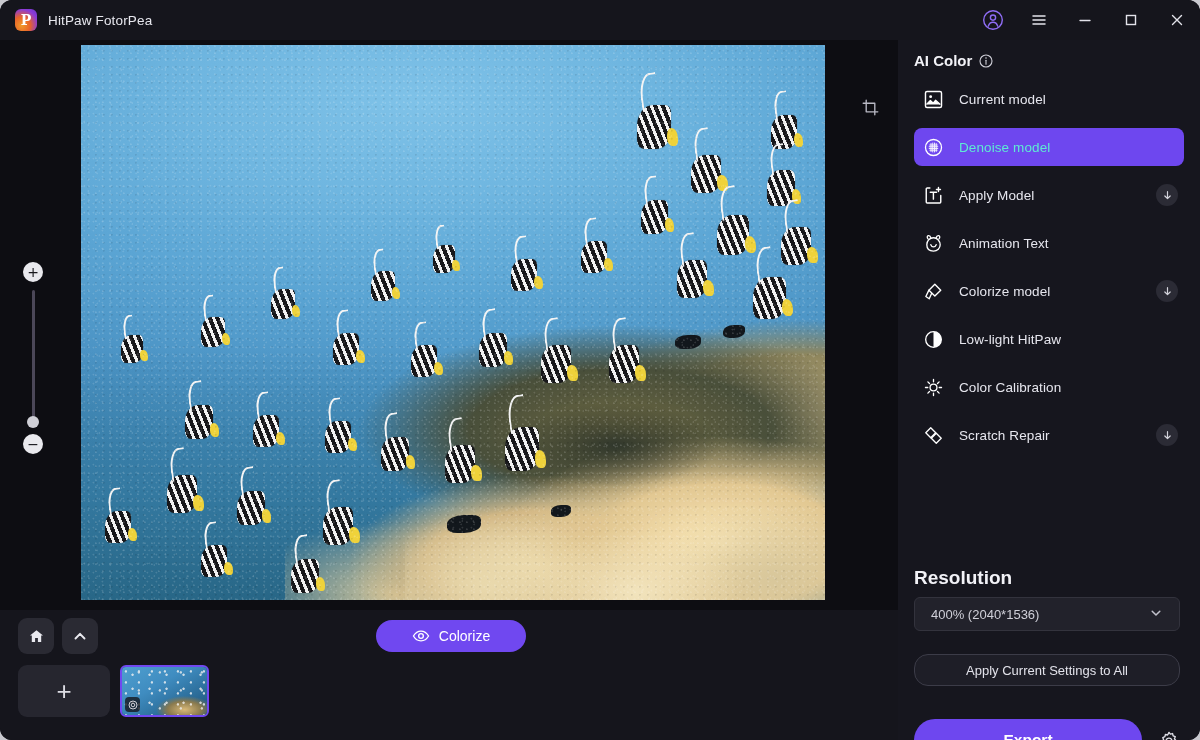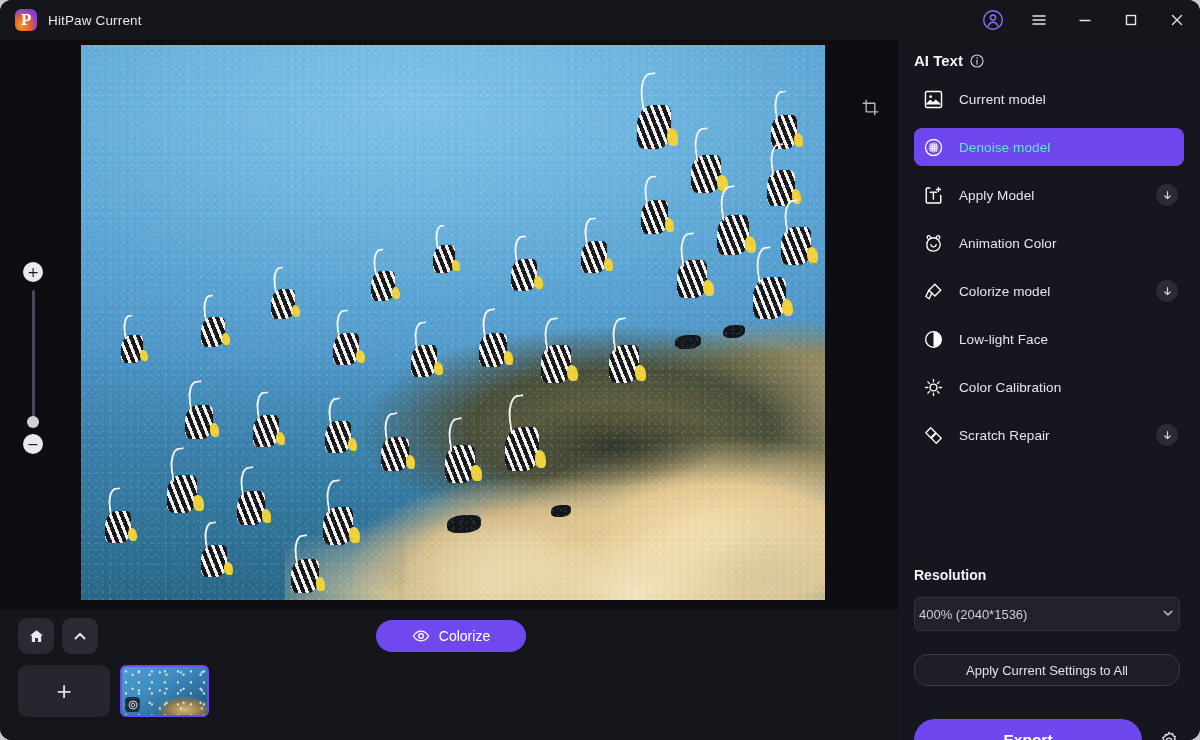--- a/index.html
+++ b/index.html
@@ -206,26 +206,26 @@
     margin-left: 13px; font-size: 13.5px; color: #e6e6ee; letter-spacing: .1px;
   }
   .model-row.active .mlabel { color: #5eead4; }
   .dl-badge {
     position: absolute; right: 6px; top: 50%; transform: translateY(-50%);
     width: 22px; height: 22px; border-radius: 50%;
     background: #2b2b35; display: flex; align-items: center; justify-content: center;
   }
   #res-title {
     position: absolute; left: 16px; top: 527px;
-    font-size: 14px; font-weight: bold; color: #f2f2f7;
+    font-size: 19px; font-weight: bold; color: #f2f2f7;
   }
   #res-select {
     position: absolute; left: 16px; top: 557px; width: 266px; height: 34px;
     background: #22222b; border: 1px solid #33333d; border-radius: 6px;
-    display: flex; align-items: center; padding: 0 4px;
+    display: flex; align-items: center; padding: 0 16px;
     color: #cfcfd8; font-size: 13px;
   }
   #res-select .chev { margin-left: auto; }
   #apply-btn {
     position: absolute; left: 16px; top: 614px; width: 266px; height: 32px;
     background: #1e1e27; border: 1px solid #3c3c48; border-radius: 14px;
     display: flex; align-items: center; justify-content: center;
     color: #e2e2ea; font-size: 13px;
   }
   #export-btn {
@@ -239,21 +239,21 @@
     display: flex; align-items: center; justify-content: center;
   }
 </style>
 </head>
 <body>
 
 <div id="app">
 
   <div id="titlebar">
     <div id="logo">P</div>
-    <div id="app-title">HitPaw Current</div>
+    <div id="app-title">HitPaw FotorPea</div>
     <div id="win-controls">
       <div class="wc">
         <svg width="22" height="22" viewBox="0 0 22 22" fill="none" stroke="#8f6df5" stroke-width="1.4">
           <circle cx="11" cy="11" r="9.3"></circle>
             <circle cx="11" cy="8.6" r="2.6"></circle>
           <path d="M6.3 17.1c.8-2.6 2.6-3.9 4.7-3.9s3.9 1.3 4.7 3.9" stroke-linecap="round"></path>
         </svg>
       </div>
       <div class="wc">
         <svg width="20" height="20" viewBox="0 0 20 20" stroke="#e3e3ea" stroke-width="1.5" stroke-linecap="round">
@@ -503,21 +503,21 @@
   <div id="preview-btn">
     <svg width="18" height="18" viewBox="0 0 20 20" fill="none" stroke="#ffffff" stroke-width="1.5">
       <path d="M1.6 10S4.8 4.6 10 4.6 18.4 10 18.4 10 15.2 15.4 10 15.4 1.6 10 1.6 10z"></path>
       <circle cx="10" cy="10" r="2.6"></circle>
     </svg>
     <span>Colorize</span>
   </div>
 
   <div id="panel">
     <div id="panel-title">
-      <span>AI Text</span>
+      <span>AI Color</span>
       <svg width="14" height="14" viewBox="0 0 14 14" fill="none" stroke="#cfcfd8" stroke-width="1.1">
         <circle cx="7" cy="7" r="6"></circle>
           <path d="M7 6.2v4.1" stroke-linecap="round"></path>
           <circle cx="7" cy="4" r=".8" fill="#cfcfd8" stroke="none"></circle>
       </svg>
     </div>
 
     <div id="model-list">
 
 
@@ -563,21 +563,21 @@
 
       <div class="model-row">
         <div class="micon">
           <svg width="21" height="21" viewBox="0 0 22 22" fill="none" stroke="#ffffff" stroke-width="1.4" stroke-linecap="round" stroke-linejoin="round">
             <path d="M5.2 6.2C4 4.6 4.3 3 5.6 2.8c1.2-.2 2.3 1 2.6 2.4"></path>
             <path d="M16.8 6.2C18 4.6 17.7 3 16.4 2.8c-1.2-.2-2.3 1-2.6 2.4"></path>
             <path d="M11 19c4.1 0 7-3 7-6.6S15.1 5 11 5s-7 3.1-7 7.4S6.9 19 11 19z"></path>
             <path d="M8.2 12.2c.6 1.6 1.7 2.4 2.8 2.4s2.2-.8 2.8-2.4"></path>
           </svg>
         </div>
-        <div class="mlabel">Animation Color</div>
+        <div class="mlabel">Animation Text</div>
       </div>
 
       <div class="model-row">
         <div class="micon">
           <svg width="21" height="21" viewBox="0 0 22 22" fill="none" stroke="#ffffff" stroke-width="1.45" stroke-linejoin="round">
             <path d="M12.4 3.4l6.2 6.2-6.2 6.2-6.2-6.2z"></path>
             <path d="M6.2 9.6L3 16.2l3.5 2.4 2.5-5.6" stroke-linecap="round"></path>
           </svg>
         </div>
         <div class="mlabel">Colorize model</div>
@@ -588,21 +588,21 @@
         </div>
       </div>
 
       <div class="model-row">
         <div class="micon">
           <svg width="21" height="21" viewBox="0 0 22 22" fill="none" stroke="#ffffff" stroke-width="1.4">
             <circle cx="11" cy="11" r="8.2"></circle>
             <path d="M11 2.8a8.2 8.2 0 010 16.4z" fill="#ffffff" stroke="none"></path>
           </svg>
         </div>
-        <div class="mlabel">Low-light Face</div>
+        <div class="mlabel">Low-light HitPaw</div>
       </div>
 
       <div class="model-row">
         <div class="micon">
           <svg width="21" height="21" viewBox="0 0 22 22" fill="none" stroke="#ffffff" stroke-width="1.4" stroke-linecap="round">
             <circle cx="11" cy="11" r="3.6"></circle>
             <path d="M11 2.6v2.4M11 17v2.4M2.6 11h2.4M17 11h2.4M5.1 5.1l1.7 1.7M15.2 15.2l1.7 1.7M16.9 5.1l-1.7 1.7M6.8 15.2l-1.7 1.7"></path>
           </svg>
         </div>
         <div class="mlabel">Color Calibration</div>

